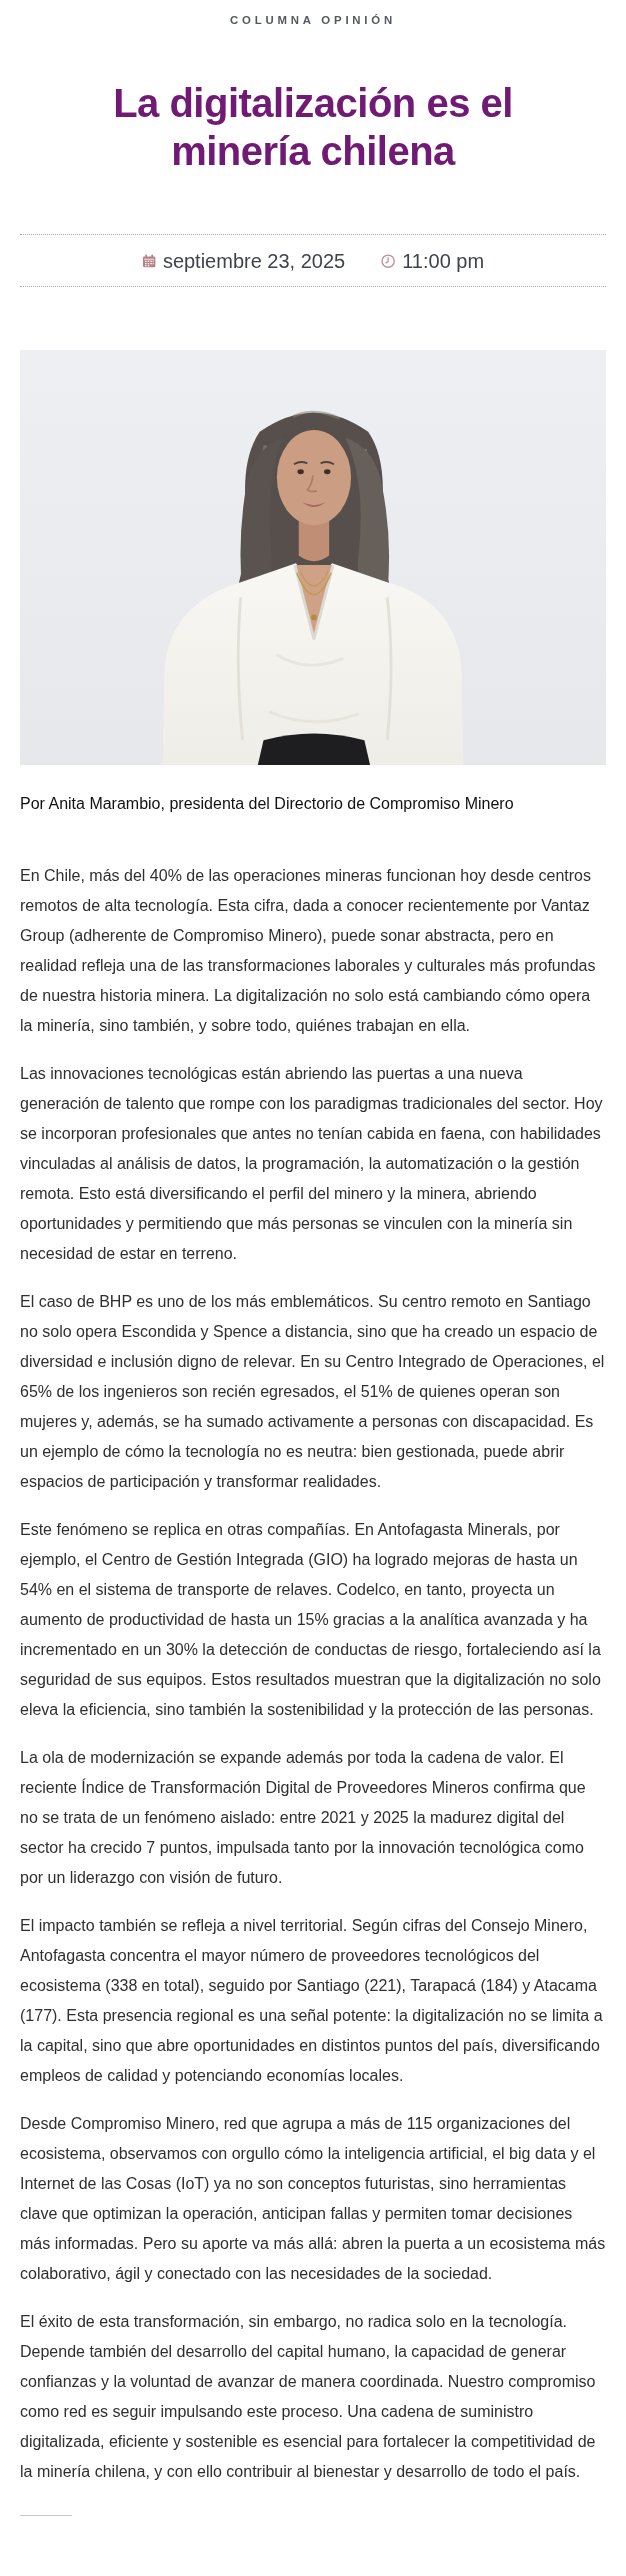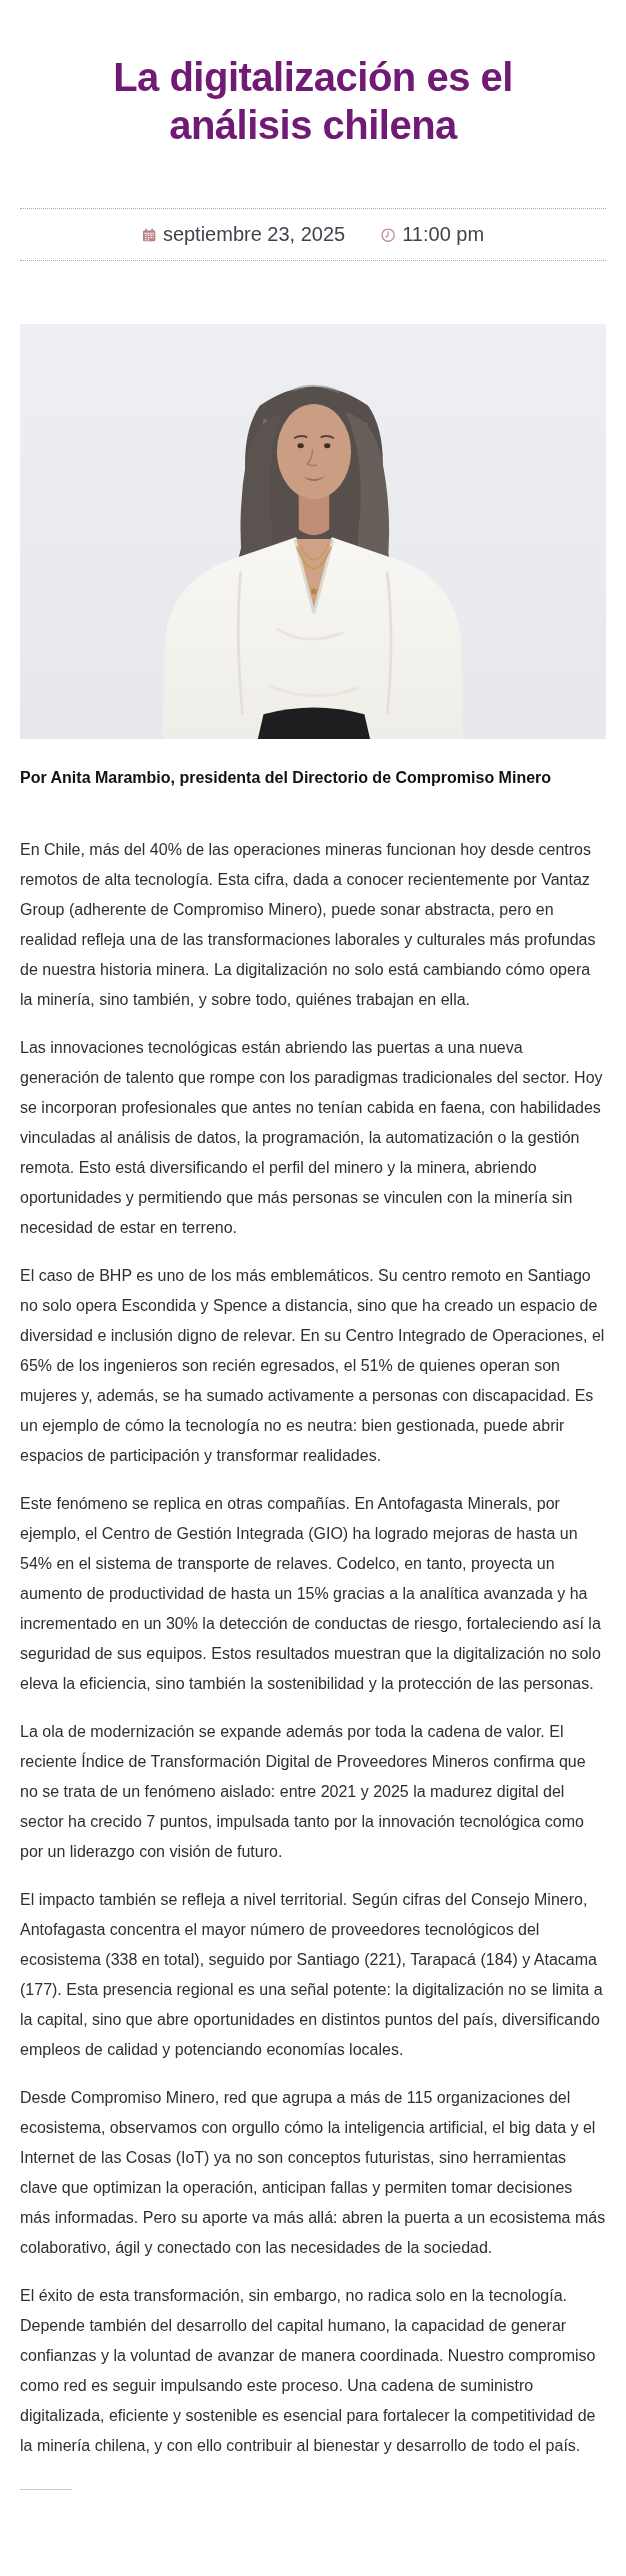--- a/index.html
+++ b/index.html
@@ -59,21 +59,21 @@
   .meta-item svg { display: block; }
   .photo {
     margin-top: 63px;
     width: 586px;
     height: 415px;
     display: block;
   }
   .byline {
     margin-top: 27px;
     font-size: 16px;
-    font-weight: bold;
+    font-weight: normal;
     color: #111111;
     line-height: 1.5;
   }
   .body-text p {
     margin: 0 0 18px 0;
     font-size: 16px;
     line-height: 30px;
     color: #2f2f2f;
   }
   .body-text p:first-child { margin-top: 45px; }
@@ -84,24 +84,25 @@
     border-top: 1px solid #c9c9c9;
     margin-left: 0;
   }
 </style>
 </head>
 <body>
 
 <div class="page">
   <div class="content">
 
+    <div class="kicker">COLUMNA OPINIÓN</div>
 
     <h1 class="title">
       <span>La digitalización es el</span>
-      <span>análisis chilena</span>
+      <span>minería chilena</span>
     </h1>
 
     <div class="meta">
       <div class="meta-item">
         <svg width="14.3" height="14.3" viewBox="0 0 15 15">
           <rect x="1" y="2.5" width="13" height="11.5" rx="1.5" fill="#b97e86"></rect>
           <rect x="3.4" y="0.5" width="1.8" height="3.4" rx="0.9" fill="#b97e86"></rect>
           <rect x="9.8" y="0.5" width="1.8" height="3.4" rx="0.9" fill="#b97e86"></rect>
           <rect x="2.2" y="5" width="10.6" height="0.9" fill="#ffffff"></rect>
           <g fill="#ffffff">

